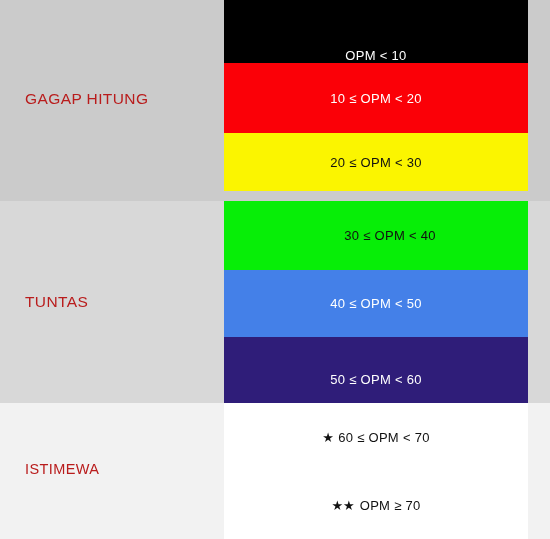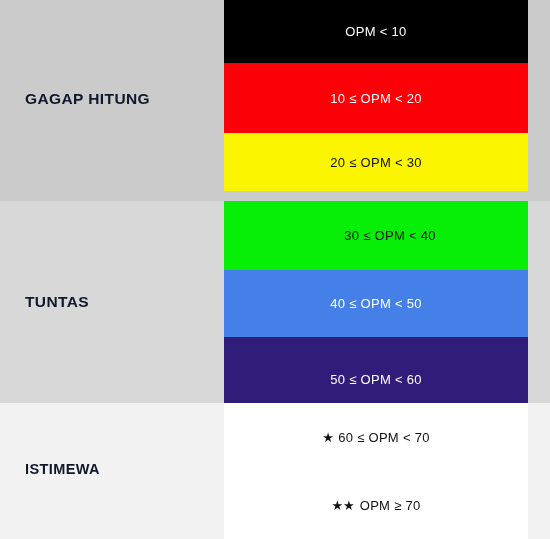--- a/index.html
+++ b/index.html
@@ -30,22 +30,22 @@
   }
   .band-gagap    { top: 0;     height: 201px; background: #cbcbcb; }
   .band-tuntas   { top: 201px; height: 202px; background: #d8d8d8; }
   .band-istimewa { top: 403px; height: 136px; background: #f2f2f2; }
 
   
   .band-label {
     position: absolute;
     left: 25px;
     width: 190px;
-    color: #0f172a;
-    font-weight: bold;
+    color: #b91c1c;
+    font-weight: normal;
     letter-spacing: 0.4px;
     line-height: 1.1;
   }
   .band-label.gagap    { top: 90px;  font-size: 15.5px; }
   .band-label.tuntas   { top: 293px; font-size: 15.5px; }
   .band-label.istimewa { top: 462px; font-size: 14.5px; }
 
   
   .swatch-col {
     position: absolute;
@@ -62,21 +62,21 @@
     align-items: center;
     justify-content: center;
     box-sizing: border-box;
   }
   .swatch span {
     font-size: 13px;
     letter-spacing: 0.3px;
     white-space: nowrap;
   }
 
-  .sw-0 { top: 0px;   height: 63px;  background: #000000; }
+  .sw-0 { top: 0px;   height: 63px;  background: #000000; align-items: flex-end; }
   .sw-1 { top: 63px;  height: 70px;  background: #fb0007; }
   .sw-2 { top: 133px; height: 58px;  background: #fbf500; }
   .sw-3 { top: 201px; height: 69px;  background: #07ee07; padding-left: 28px; }
   .sw-4 { top: 270px; height: 67px;  background: #4480e8; }
   .sw-5 { top: 337px; height: 84px;  background: #2f1d79; }
   .sw-6 { top: 403px; height: 68px;  background: #ffffff; }
   .sw-7 { top: 471px; height: 68px;  background: #ffffff; }
 
   .txt-light { color: #ffffff; }
   .txt-dark  { color: #111111; }

